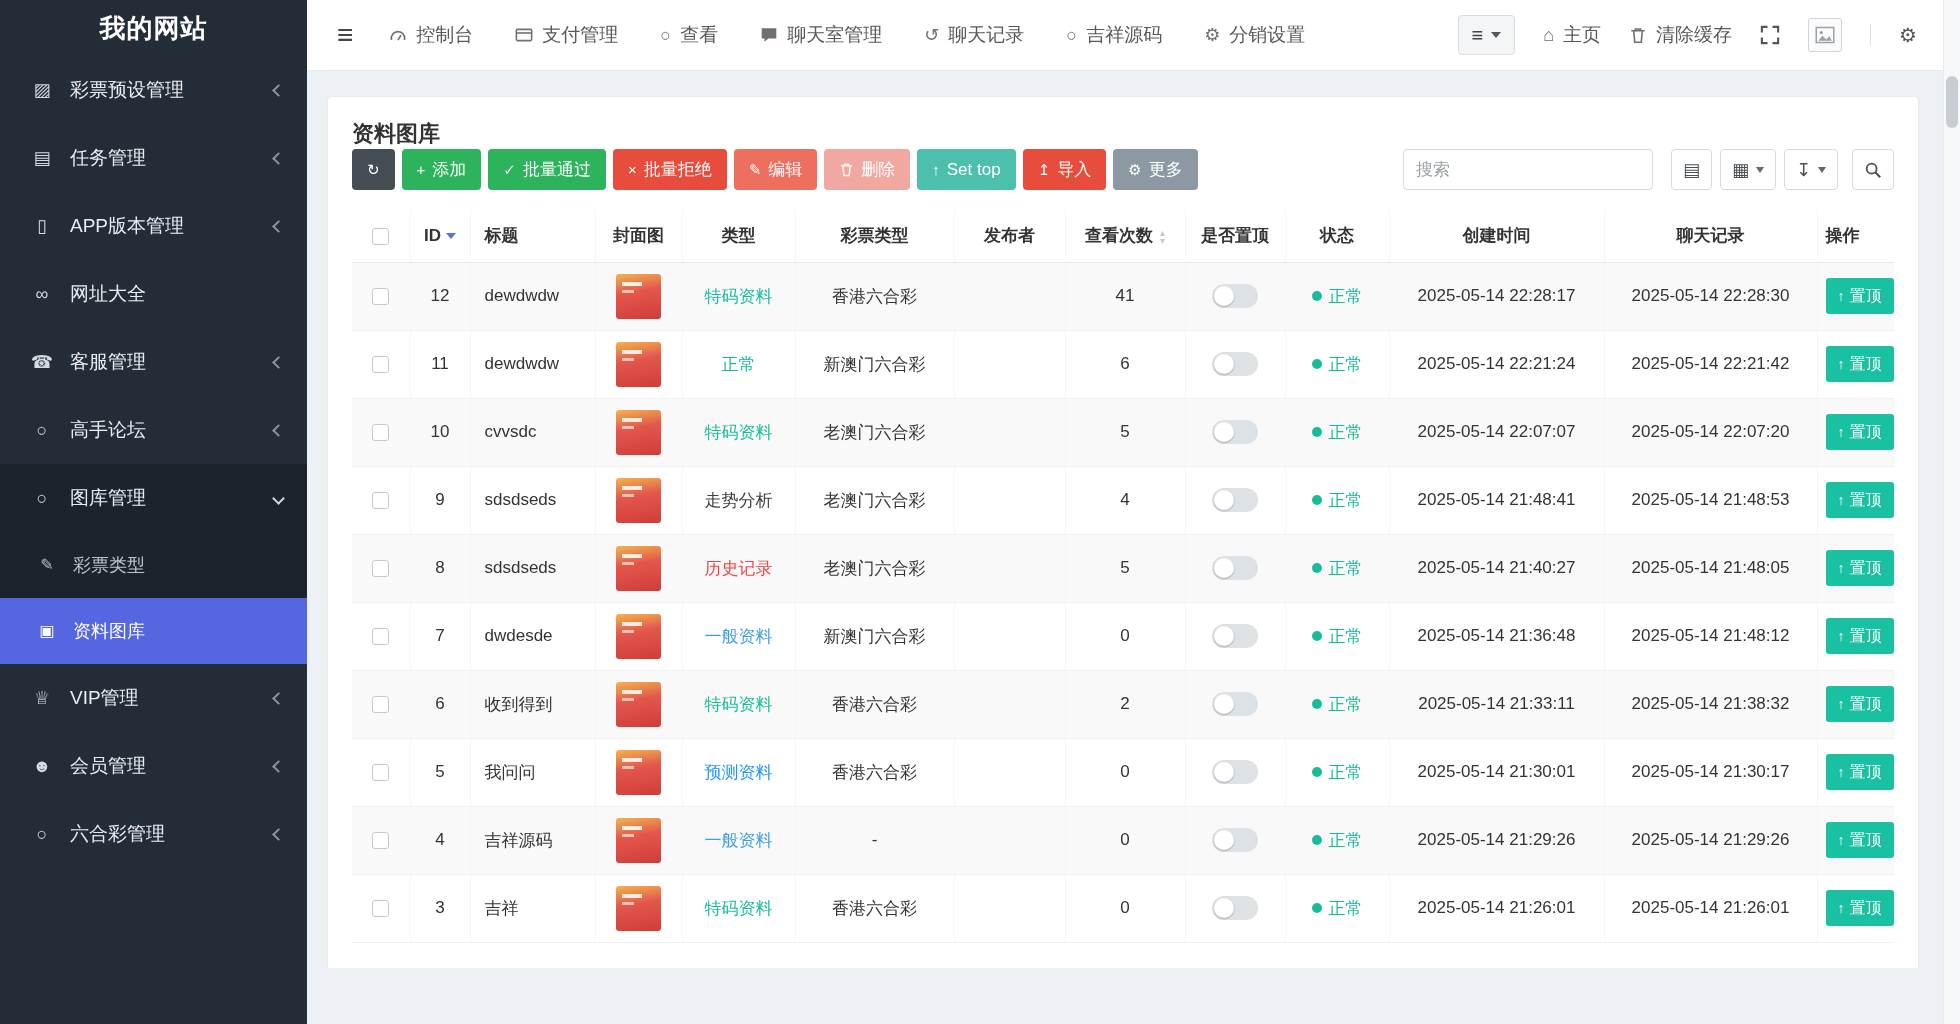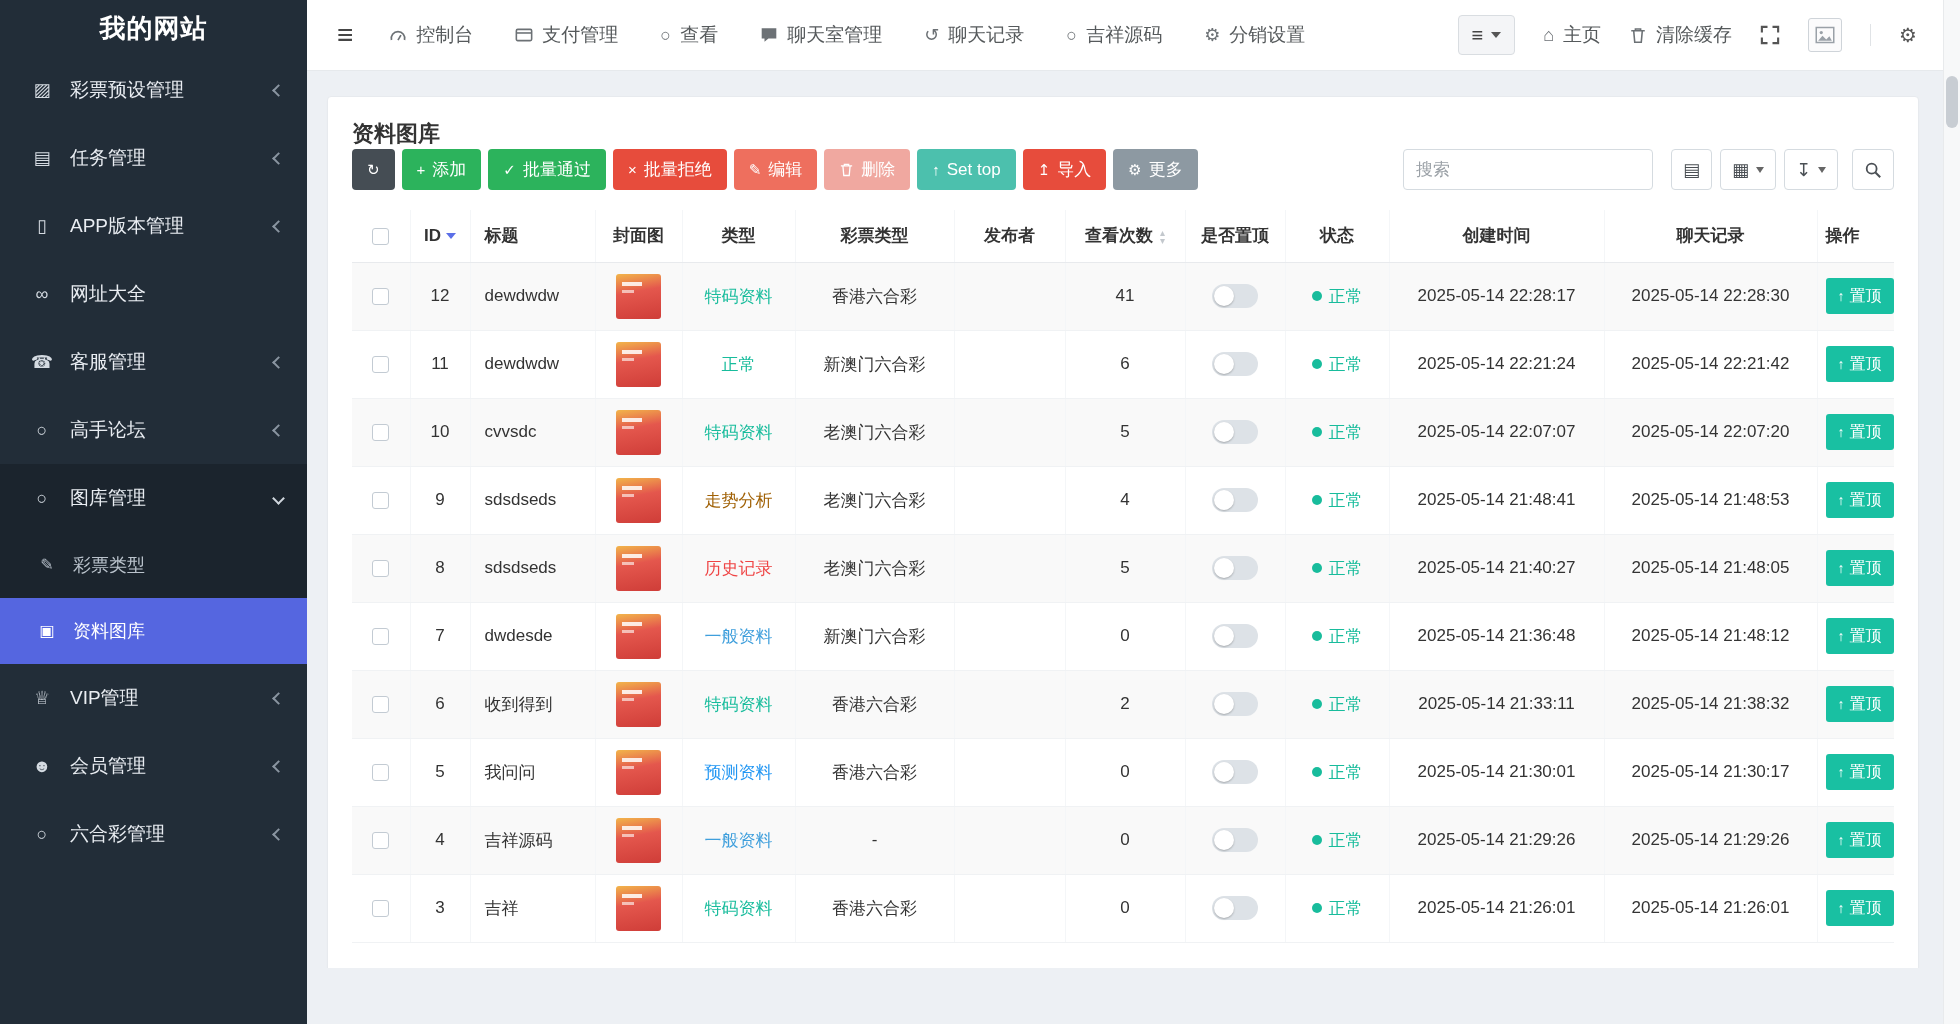--- a/index.html
+++ b/index.html
@@ -437,21 +437,21 @@
                       <span>置顶</span>
                     </button></td>
                 </tr>
                 <tr class="even">
                   <td><input class="cb" type="checkbox" style=""></td>
                   <td><span>9</span></td>
                   <td class="col-title"><span>sdsdseds</span></td>
                   <td>
                     <div class="cover"></div>
                   </td>
-                  <td><span class="type-link" style="color: #a16207;">走势分析</span></td>
+                  <td><span class="type-link" style="color: #404040;">走势分析</span></td>
                   <td><span>老澳门六合彩</span></td>
                   <td></td>
                   <td><span>4</span></td>
                   <td><span class="toggle"></span></td>
                   <td><span class="status" style="color: rgb(24, 188, 156);">
                       <span class="dot" style="background: rgb(24, 188, 156);"></span>
                       <span>正常</span>
                     </span></td>
                   <td><span>2025-05-14 21:48:41</span></td>
                   <td><span>2025-05-14 21:48:53</span></td>

